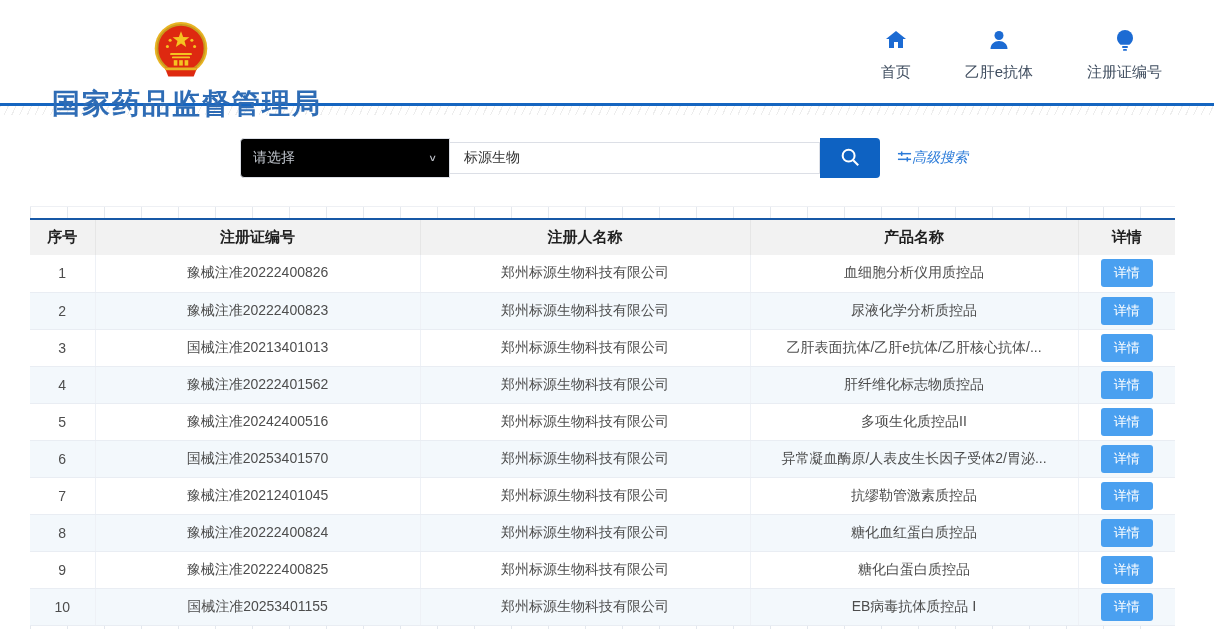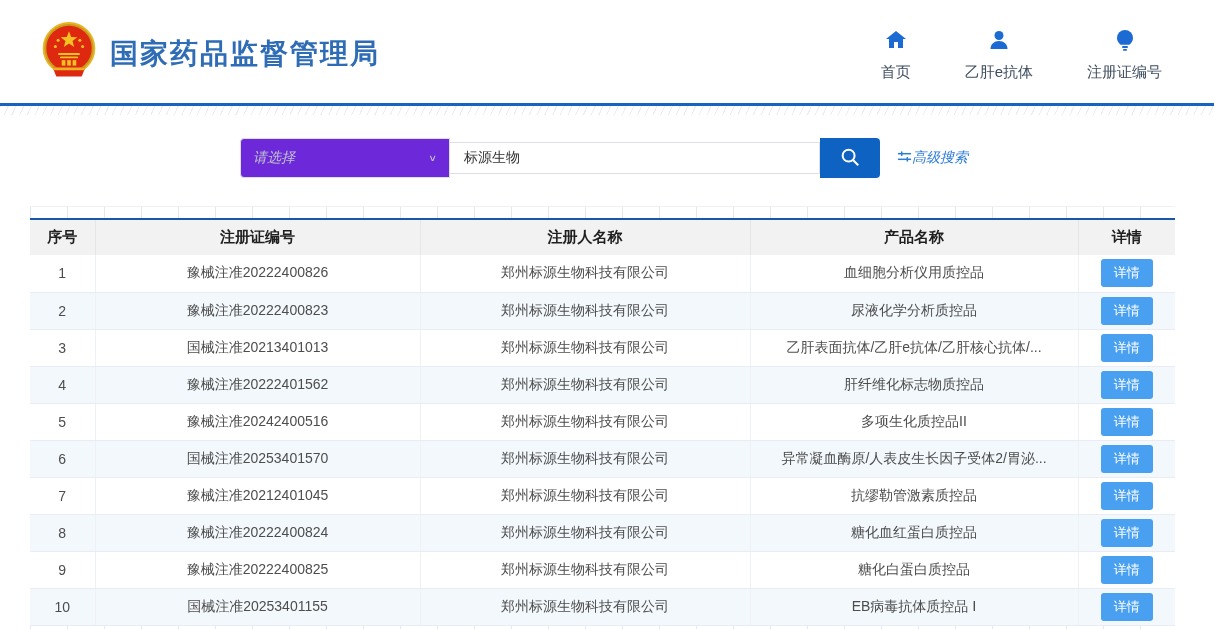--- a/index.html
+++ b/index.html
@@ -1,21 +1,21 @@
 <!DOCTYPE html>
 <html><head>
 <meta charset="utf-8">
 <style>
   * { margin:0; padding:0; box-sizing:border-box; }
   html,body { width:1214px; height:629px; background:#fff; overflow:hidden;
               font-family:"Liberation Sans","DejaVu Sans",sans-serif; }
 
   
   .site-header { position:relative; height:103px; background:#fff; }
-  .brand { position:absolute; left:40px; top:20px; display:flex; align-items:center; }
+  .brand { position:absolute; left:40px; top:20px; display:flex; align-items:center;flex-direction:column; }
   .emblem { width:58px; height:64px; flex:0 0 auto; }
   .brand-text { margin-left:12px; }
   .site-title { font-size:28px; font-weight:bold; color:#2e6cb5; letter-spacing:2px; line-height:1.15; }
   .site-subtitle { font-size:13.5px; color:#2e6cb5; margin-top:3px; }
 
   .module { position:absolute; left:392px; top:37px; display:flex; align-items:center; }
   .module-icon { width:30px; height:30px; }
   .module-title { font-size:22px; color:#333; margin-left:6px; letter-spacing:1px; }
 
   .top-nav { position:absolute; right:52px; top:28px; display:flex; gap:54px; }
@@ -24,21 +24,21 @@
   .nav-label { font-size:15px; color:#3f4d5f; margin-top:7px; white-space:nowrap; }
 
   .header-rule { height:3px; background:#1565c0; }
   .stripe-band { height:9px;
     background:repeating-linear-gradient(115deg,#ededed 0 1px,transparent 1px 7px); }
 
   
   .search-bar { margin:23px 0 0 240px; display:flex; align-items:center; height:40px; }
   .select-box { width:210px; height:40px; border:1px solid #dcdfe6; border-radius:4px 0 0 4px;
     display:flex; align-items:center; justify-content:space-between; padding:0 12px;
-    background:#6d28d9; cursor:pointer;font-style:italic; }
+    background:#000000; cursor:pointer; }
   .select-placeholder { font-size:14px; color:#bfc4cc; }
   .chevron { color:#c0c4cc; font-size:12px; transform:scaleY(.75); }
   .search-input { width:370px; height:32px; border:1px solid #dcdfe6; border-left:none;
     padding:0 14px; font-size:14px; color:#333; outline:none;
     font-family:"Liberation Sans","DejaVu Sans",sans-serif; }
   .search-btn { width:60px; height:40px; border:none; background:#0e62c2; cursor:pointer;
     border-radius:0 4px 4px 0; display:flex; align-items:center; justify-content:center; }
   .advanced { display:flex; align-items:center; margin-left:17px; text-decoration:none; cursor:pointer; }
   .advanced svg { width:15px; height:15px; }
   .advanced-label { font-size:14px; color:#2b7bd9; margin-left:0;font-style:italic; }

